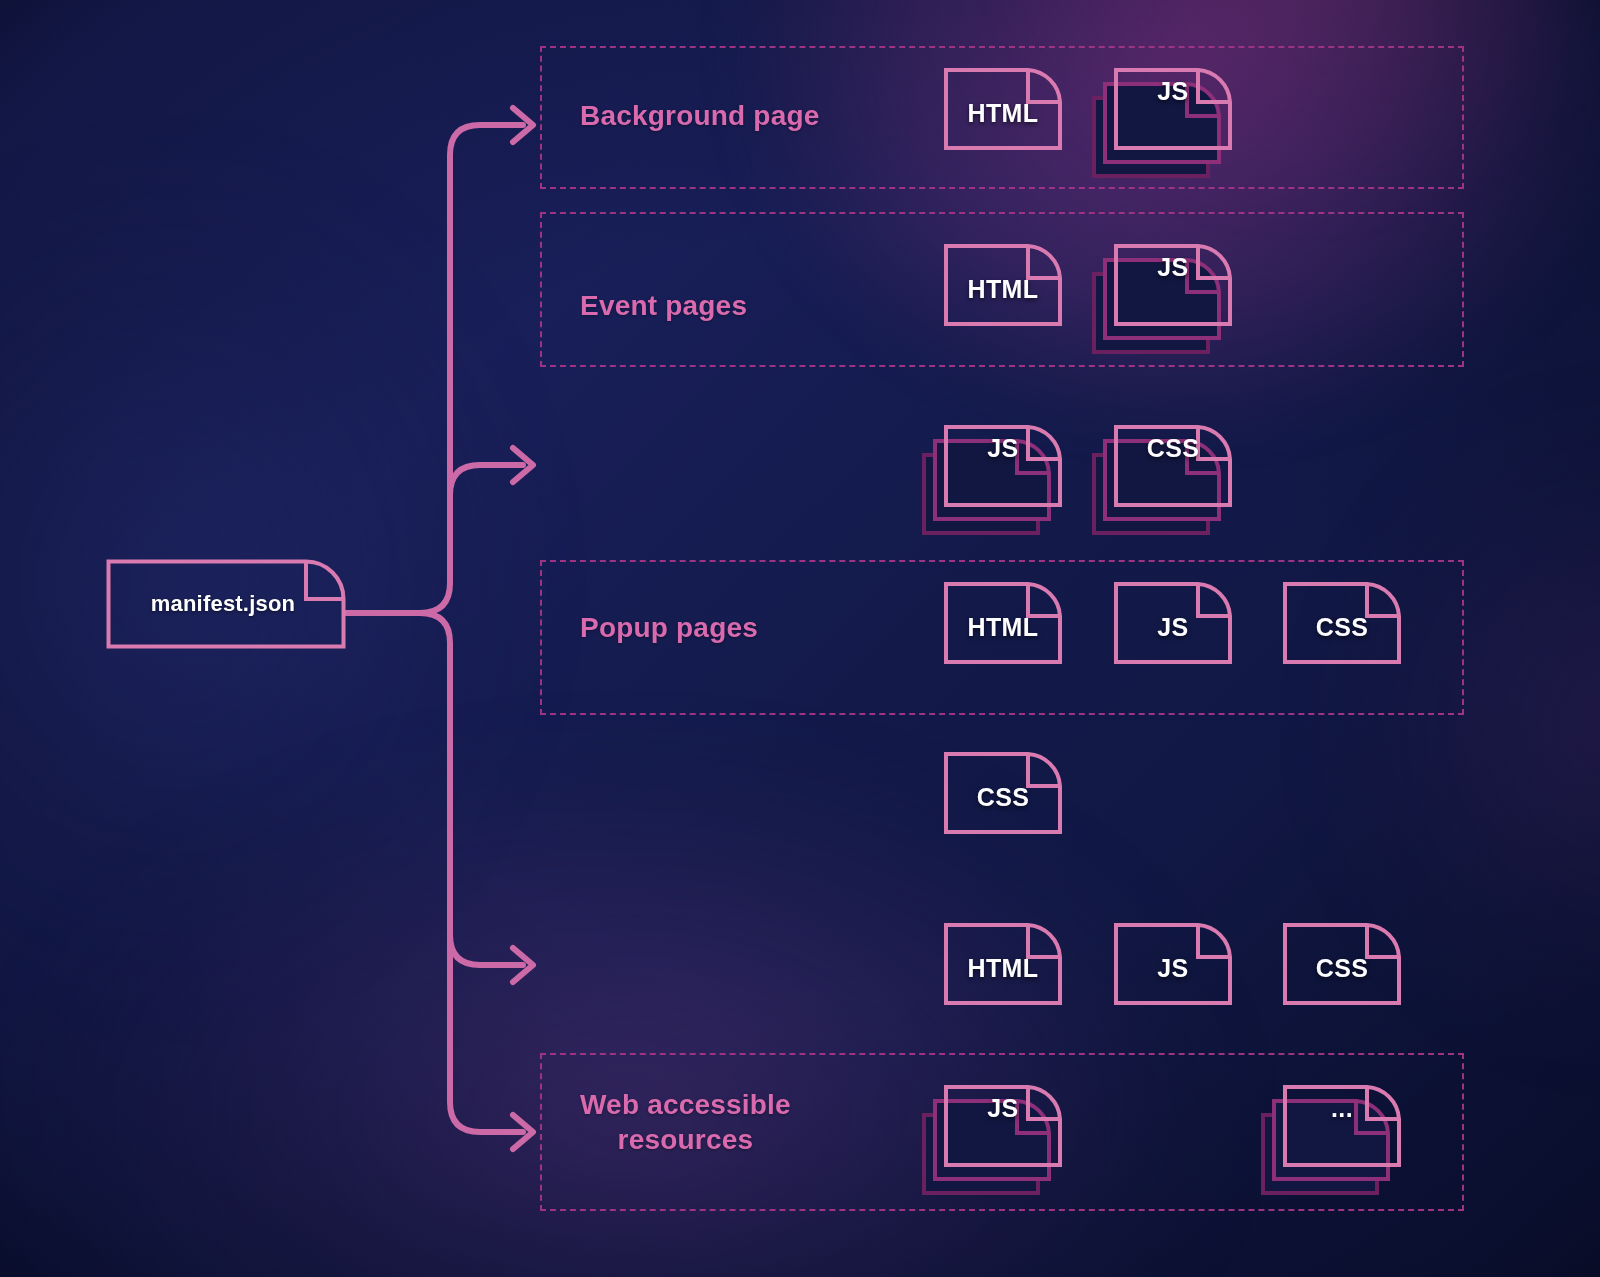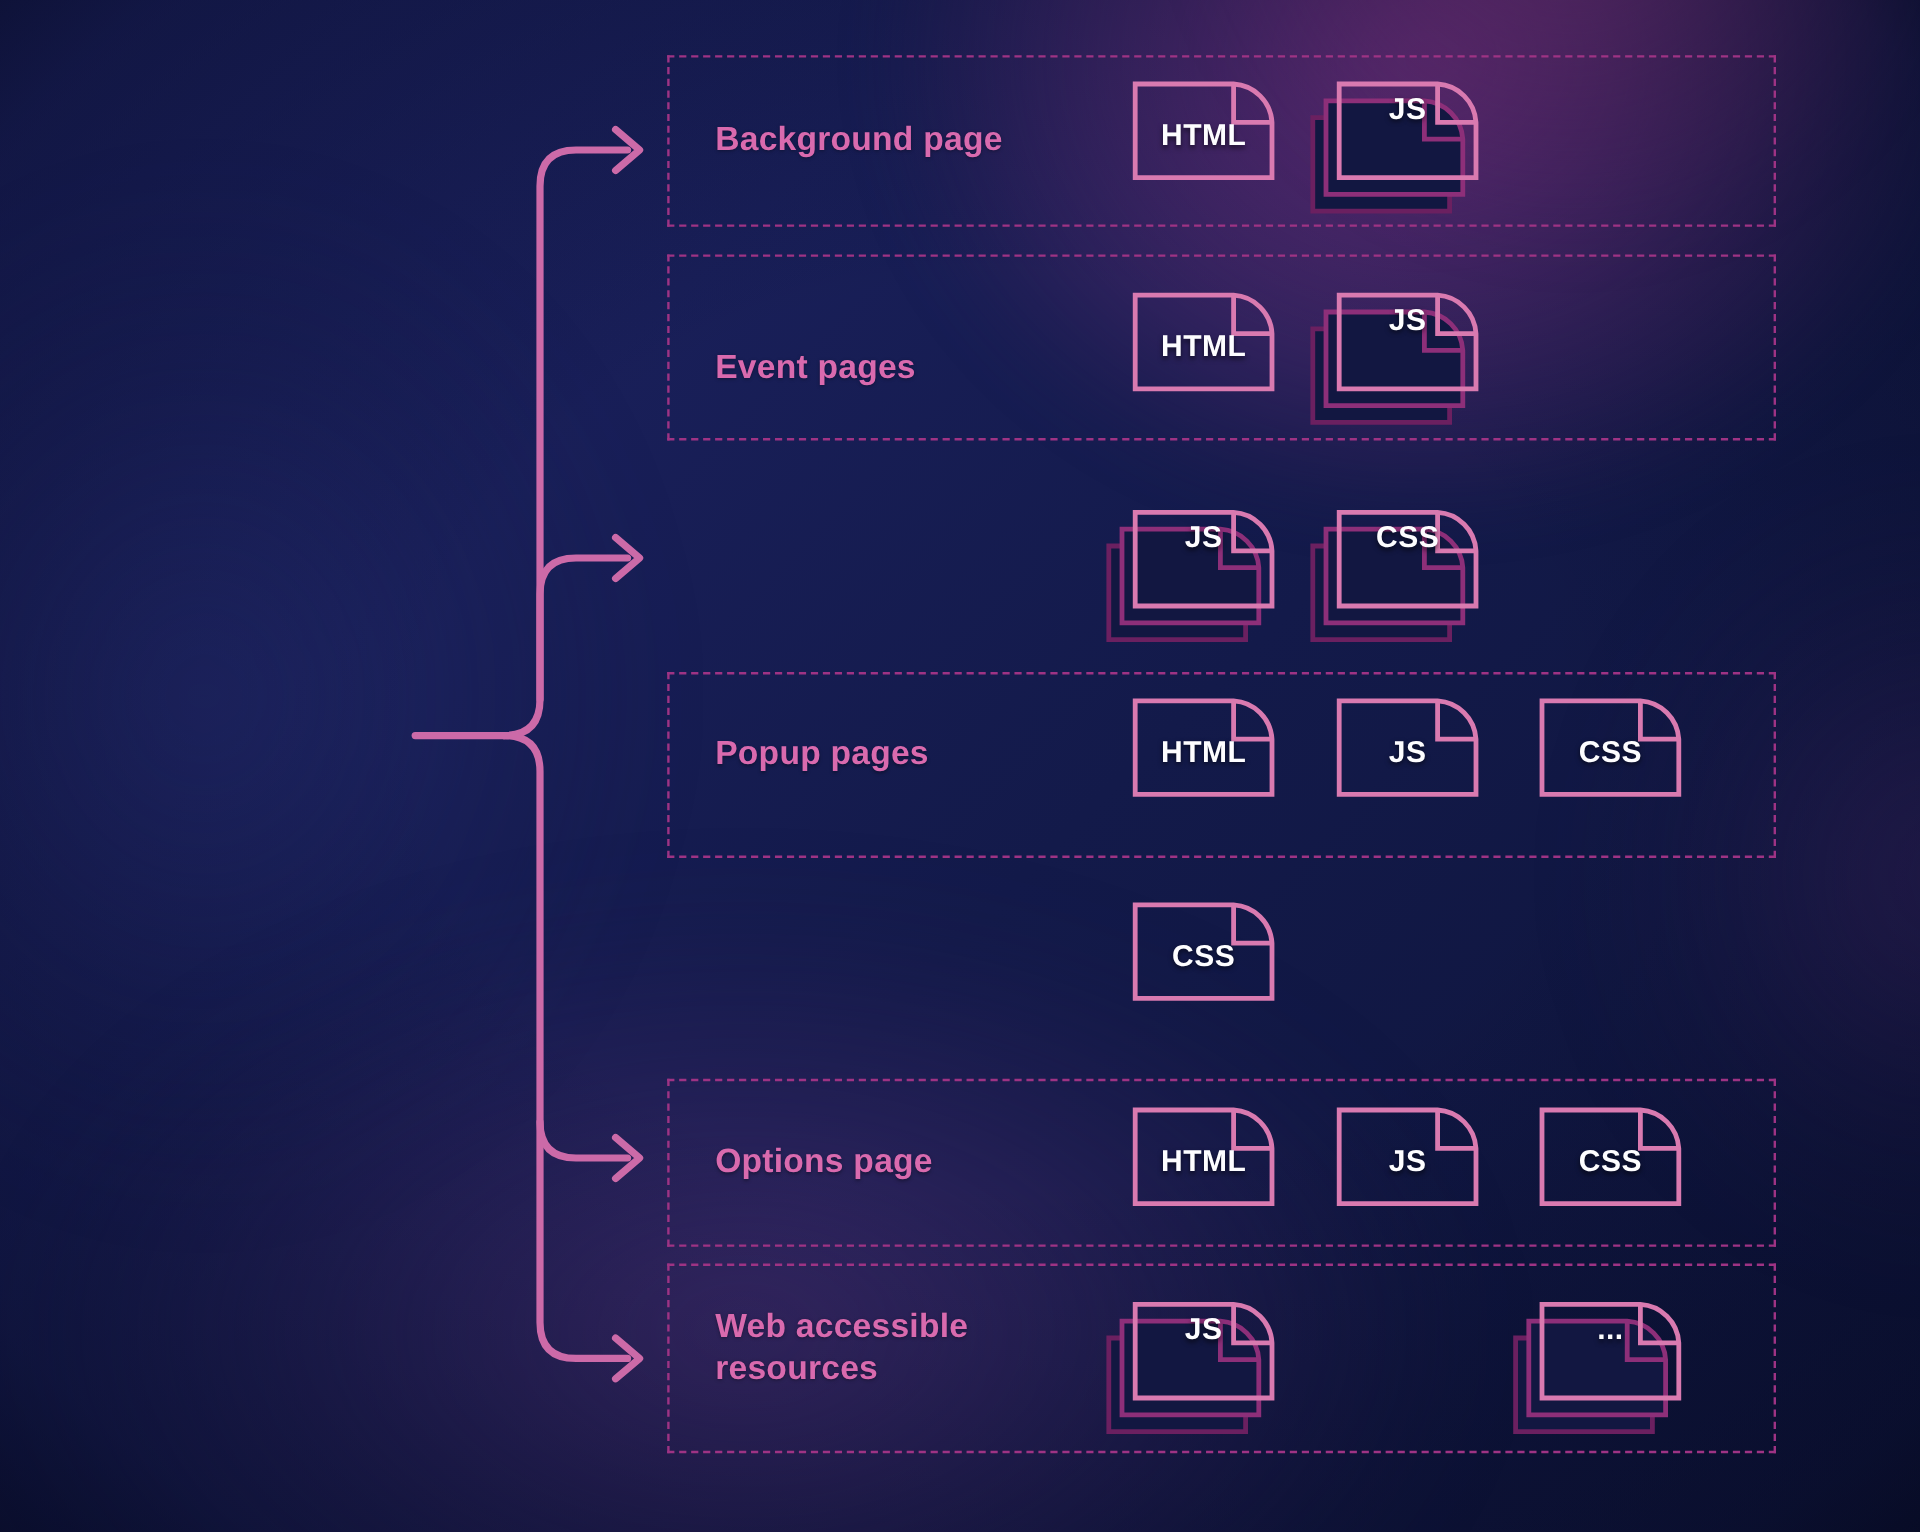--- a/index.html
+++ b/index.html
@@ -55,23 +55,24 @@
   #manifest .mf-label{
     position:absolute;left:0;top:0;width:100%;height:100%;
     display:flex;align-items:center;justify-content:center;
     color:#ffffff;font-size:22px;font-weight:bold;letter-spacing:.2px;
     text-shadow:0 1px 3px rgba(0,0,0,.55);
     padding-right:6px;box-sizing:border-box;
   }
 
   
   .row{
-    position:absolute;left:556px;width:924px;
+    position:absolute;left:540px;width:924px;
     border:2px dashed #9e3384;
     box-sizing:border-box;
+    text-align:center;
   }
   .row-label{
     position:absolute;left:38px;
     color:#d96aae;font-size:28px;font-weight:bold;line-height:1.25;
     letter-spacing:.2px;white-space:pre-line;
     text-shadow:0 1px 3px rgba(0,0,0,.35);
   }
 
   
   .file{position:absolute;width:135px;height:82px;}
@@ -110,38 +111,42 @@
       <path d="M450,935 Q450,965 480,965 L523,965"></path>
     </g>
     <g fill="none" stroke="#cc6aa8" stroke-width="6" stroke-linecap="round" stroke-linejoin="round">
       <polyline points="513,108 533,125 513,142"></polyline>
       <polyline points="513,448 533,465 513,482"></polyline>
       <polyline points="513,948 533,965 513,982"></polyline>
       <polyline points="513,1115 533,1132 513,1149"></polyline>
     </g>
   </svg>
 
+  <div id="manifest">
+    <svg width="240" height="90" viewBox="0 0 240 90">
+      <path d="M2.5,2.5 H200 A37.5,37.5 0 0 1 237.5,40 V87.5 H2.5 Z" fill="none" stroke="#d97ab0" stroke-width="4"></path>
+      <path d="M200,2.5 V40 H237.5" fill="none" stroke="#d97ab0" stroke-width="4"></path>
+    </svg>
+    <div class="mf-label">manifest.json</div>
+  </div>
 
   <div class="row" style="top:46px;height:143px;">
     <div class="row-label" style="top:50px;">Background page</div>
   </div>
 
   <div class="row" style="top:212px;height:155px;">
     <div class="row-label" style="top:56px;margin-top:18px;">Event pages</div>
   </div>
 
 
   <div class="row" style="top:560px;height:155px;">
     <div class="row-label" style="top:48px;">Popup pages</div>
   </div>
 
 
-  <div class="row" style="top:899px;height:140px;">
-    <div class="row-label" style="top:49px;">Options page</div>
-  </div>
 
   <div class="row" style="top:1053px;height:158px;">
     <div class="row-label" style="top:32px;">Web accessible
 resources</div>
   </div>
 
   <div id="files-layer" style="position:absolute;inset:0;">
       <div class="file" style="left: 944px; top: 68px;">
         <svg width="160" height="110" viewBox="0 0 160 110">
           <g transform="translate(0,0)">

